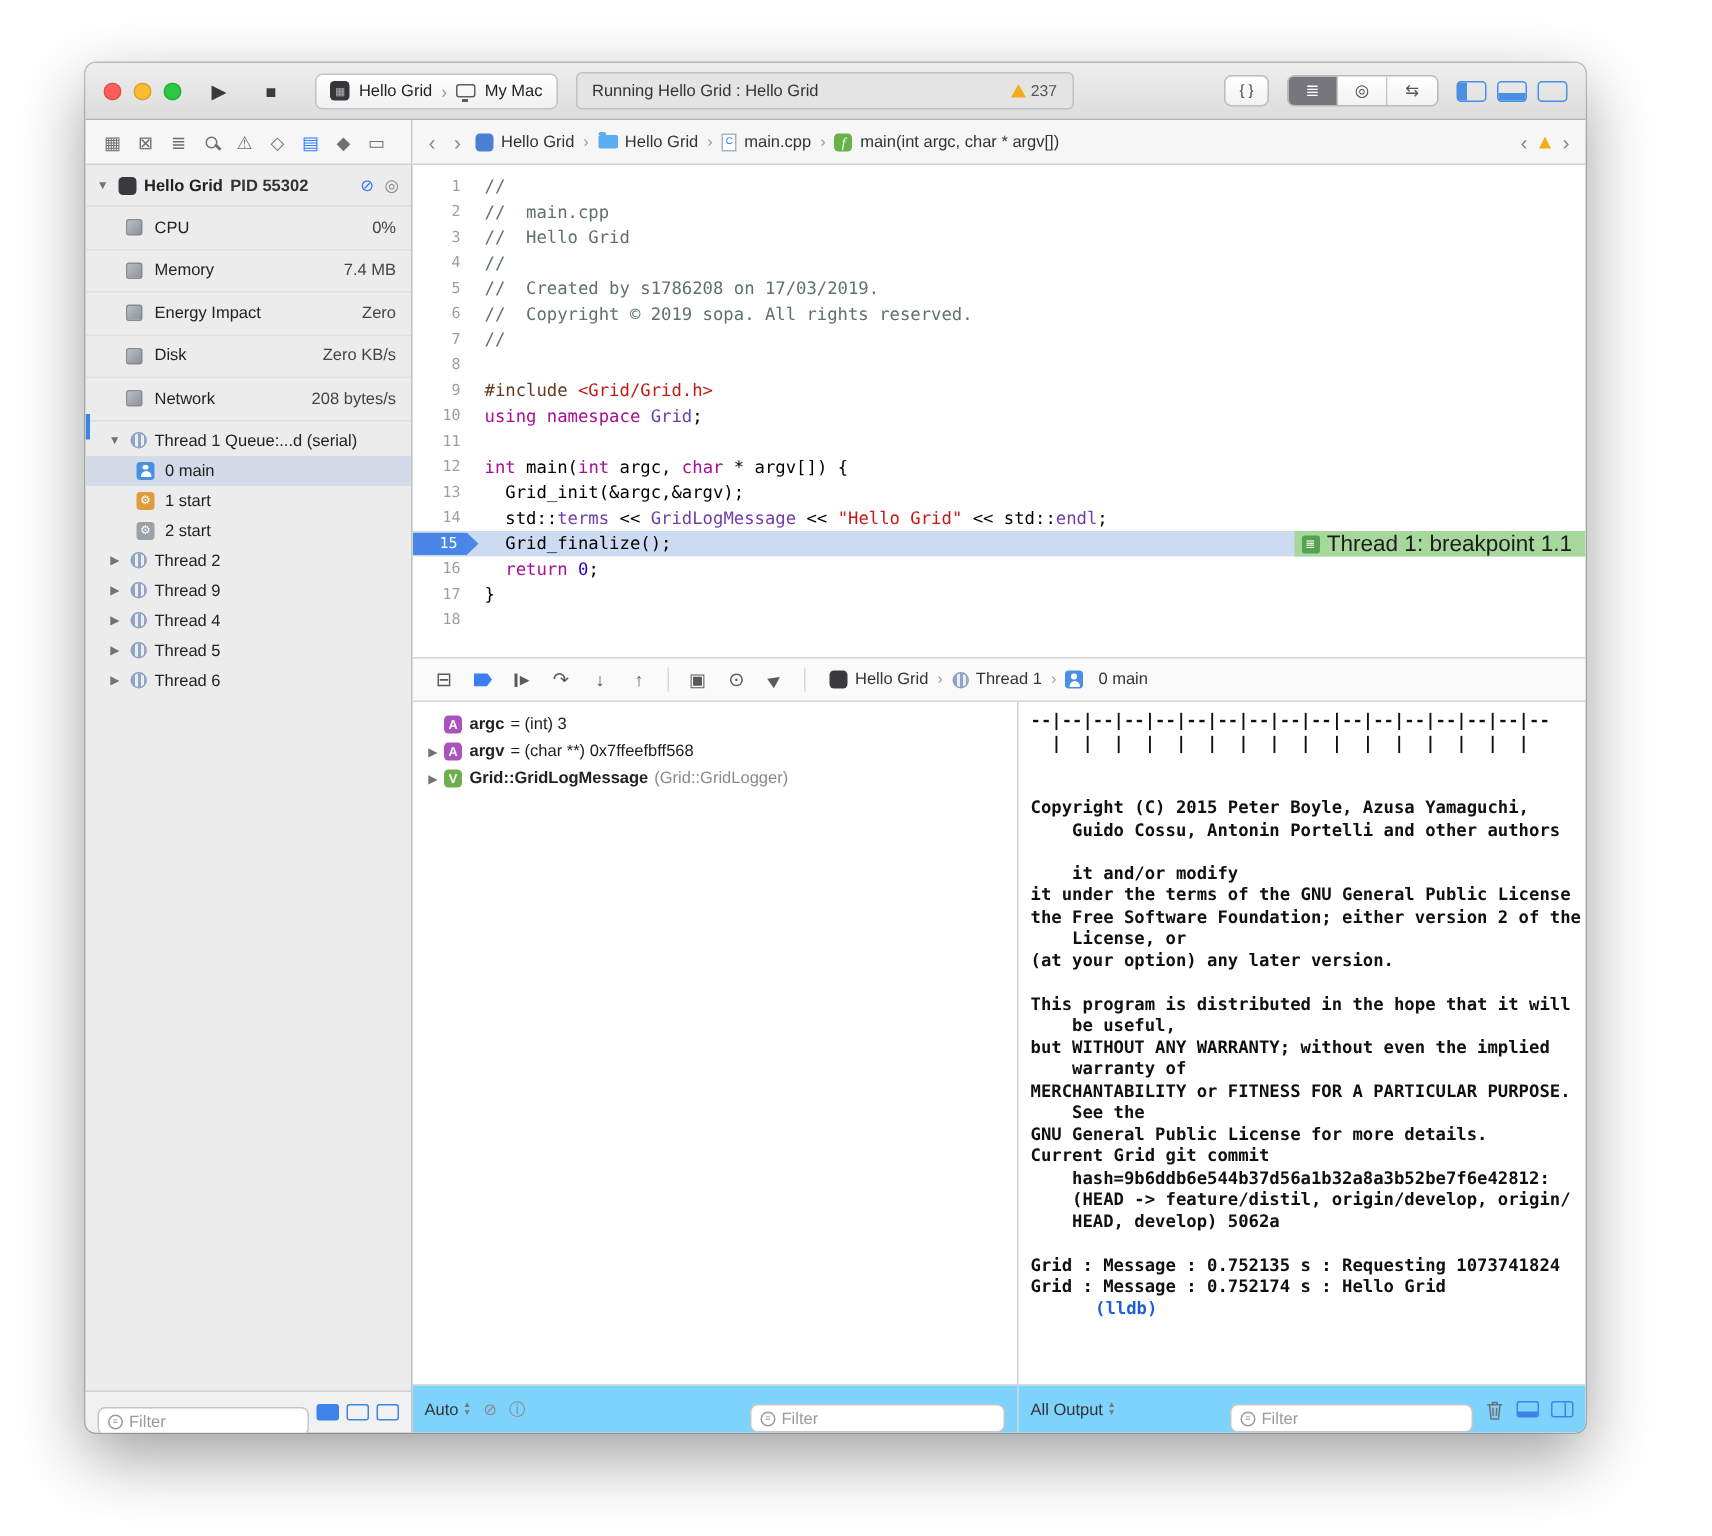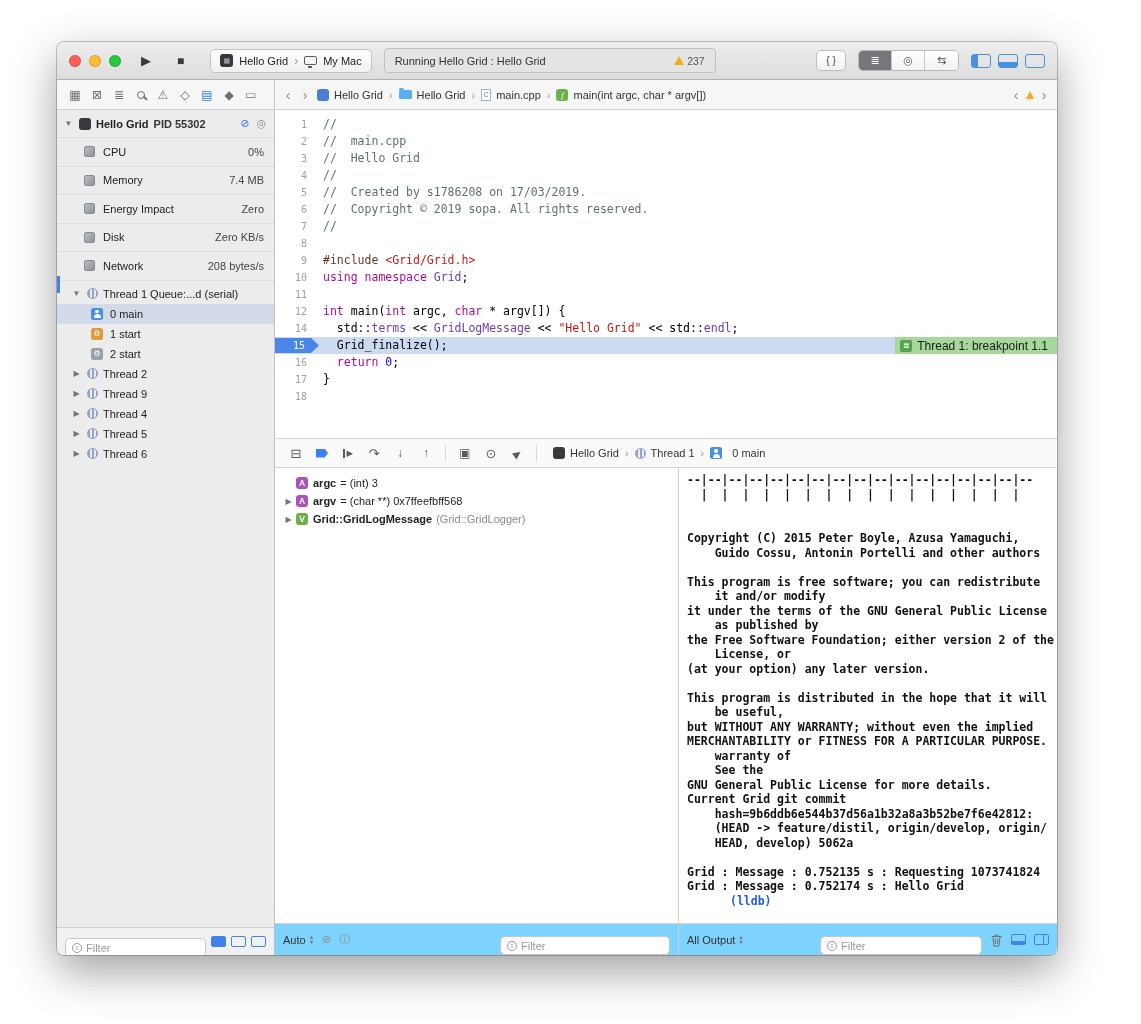--- a/index.html
+++ b/index.html
@@ -120,21 +120,21 @@
   .code-line { display:flex; height:17px; align-items:center; position:relative; }
   .code-line.hl { background:#ccdbf1; }
   .gutter { flex:0 0 44px; text-align:right; padding-right:12px; color:#9b9fa5;
             font:10px "DejaVu Sans Mono","Liberation Mono",monospace; }
   .gutter.bp { background:#4a86e8; color:#fff; height:15px; line-height:15px; align-self:center;
                clip-path:polygon(0 0,82% 0,100% 50%,82% 100%,0 100%); padding-right:14px; }
   .code-text { white-space:pre; font:11.5px/17px "DejaVu Sans Mono","Liberation Mono",monospace; color:#000; margin-left:4px; }
   .s-com{color:#5d7465} .s-kw{color:#aa0d91} .s-str{color:#c41a16} .s-pre{color:#643820}
   .s-typ{color:#703daa} .s-num{color:#1c00cf} .s-pln{color:#000}
   .annotation { margin-left:auto; height:17px; background:#a6d89b; display:flex; align-items:center; gap:5px;
-                padding:0 9px 0 5px; font-size:12px; color:#1c1c1c; white-space:nowrap; }
+                padding:0 9px 0 5px; font-size:15px; color:#1c1c1c; white-space:nowrap; }
   .ann-icon { width:12px; height:12px; border-radius:2px; background:#57a24c; color:#fff; font-size:8px;
               display:flex; align-items:center; justify-content:center; }
   .ann-icon::before{content:"≣"}
 
   
   .debugbar { flex:0 0 30px; border-top:1px solid #d4d4d4; border-bottom:1px solid #d4d4d4; background:#fafafa;
               display:flex; align-items:center; padding:0 8px; font-size:11px; color:#333; }
   .db-icons { display:flex; align-items:center; }
   .dbi { display:inline-flex; align-items:center; justify-content:center; width:26px; height:20px; color:#5a5a5a; }
   .dbi-hide-debug-area::before{content:"⊟";font-size:13px}
@@ -403,20 +403,24 @@
             </div>
             <div class="code-line">
               <span class="gutter">11</span>
               <span class="code-text"></span>
             </div>
             <div class="code-line">
               <span class="gutter">12</span>
               <span class="code-text"><span class="s-kw">int</span><span class="s-pln"> main(</span><span class="s-kw">int</span><span class="s-pln"> argc, </span><span class="s-kw">char</span><span class="s-pln"> * argv[]) {</span></span>
             </div>
             <div class="code-line">
+              <span class="gutter">13</span>
+              <span class="code-text"><span class="s-pln">  Grid_init(&amp;argc,&amp;argv);</span></span>
+            </div>
+            <div class="code-line">
               <span class="gutter">14</span>
               <span class="code-text"><span class="s-pln">  std::</span><span class="s-typ">terms</span><span class="s-pln"> &lt;&lt; </span><span class="s-typ">GridLogMessage</span><span class="s-pln"> &lt;&lt; </span><span class="s-str">"Hello Grid"</span><span class="s-pln"> &lt;&lt; std::</span><span class="s-typ">endl</span><span class="s-pln">;</span></span>
             </div>
             <div class="code-line hl">
               <span class="gutter bp">15</span>
               <span class="code-text"><span class="s-pln">  Grid_finalize();</span></span>
               <span class="annotation">
                 <span class="ann-icon"></span>
                 <span>Thread 1: breakpoint 1.1</span>
               </span>
@@ -506,33 +510,31 @@
 
         <div class="console-pane">
           <div class="console-scroll">
               <div class="console-line">--|--|--|--|--|--|--|--|--|--|--|--|--|--|--|--|--</div>
               <div class="console-line">  |  |  |  |  |  |  |  |  |  |  |  |  |  |  |  |</div>
               <div class="console-line">&nbsp;</div>
               <div class="console-line">&nbsp;</div>
               <div class="console-line">Copyright (C) 2015 Peter Boyle, Azusa Yamaguchi,</div>
               <div class="console-line">    Guido Cossu, Antonin Portelli and other authors</div>
               <div class="console-line">&nbsp;</div>
-              <div class="console-line">This program is free software; you can redistribute</div>
               <div class="console-line">    it and/or modify</div>
               <div class="console-line">it under the terms of the GNU General Public License</div>
-              <div class="console-line">    as published by</div>
               <div class="console-line">the Free Software Foundation; either version 2 of the</div>
               <div class="console-line">    License, or</div>
               <div class="console-line">(at your option) any later version.</div>
               <div class="console-line">&nbsp;</div>
               <div class="console-line">This program is distributed in the hope that it will</div>
               <div class="console-line">    be useful,</div>
               <div class="console-line">but WITHOUT ANY WARRANTY; without even the implied</div>
+              <div class="console-line">    warranty of</div>
               <div class="console-line">MERCHANTABILITY or FITNESS FOR A PARTICULAR PURPOSE.</div>
-              <div class="console-line">    warranty of</div>
               <div class="console-line">    See the</div>
               <div class="console-line">GNU General Public License for more details.</div>
               <div class="console-line">Current Grid git commit</div>
               <div class="console-line">    hash=9b6ddb6e544b37d56a1b32a8a3b52be7f6e42812:</div>
               <div class="console-line">    (HEAD -&gt; feature/distil, origin/develop, origin/</div>
               <div class="console-line">    HEAD, develop) 5062a</div>
               <div class="console-line">&nbsp;</div>
               <div class="console-line">Grid : Message : 0.752135 s : Requesting 1073741824</div>
               <div class="console-line">Grid : Message : 0.752174 s : Hello Grid</div>
               <div class="console-line prompt">(lldb)</div>

